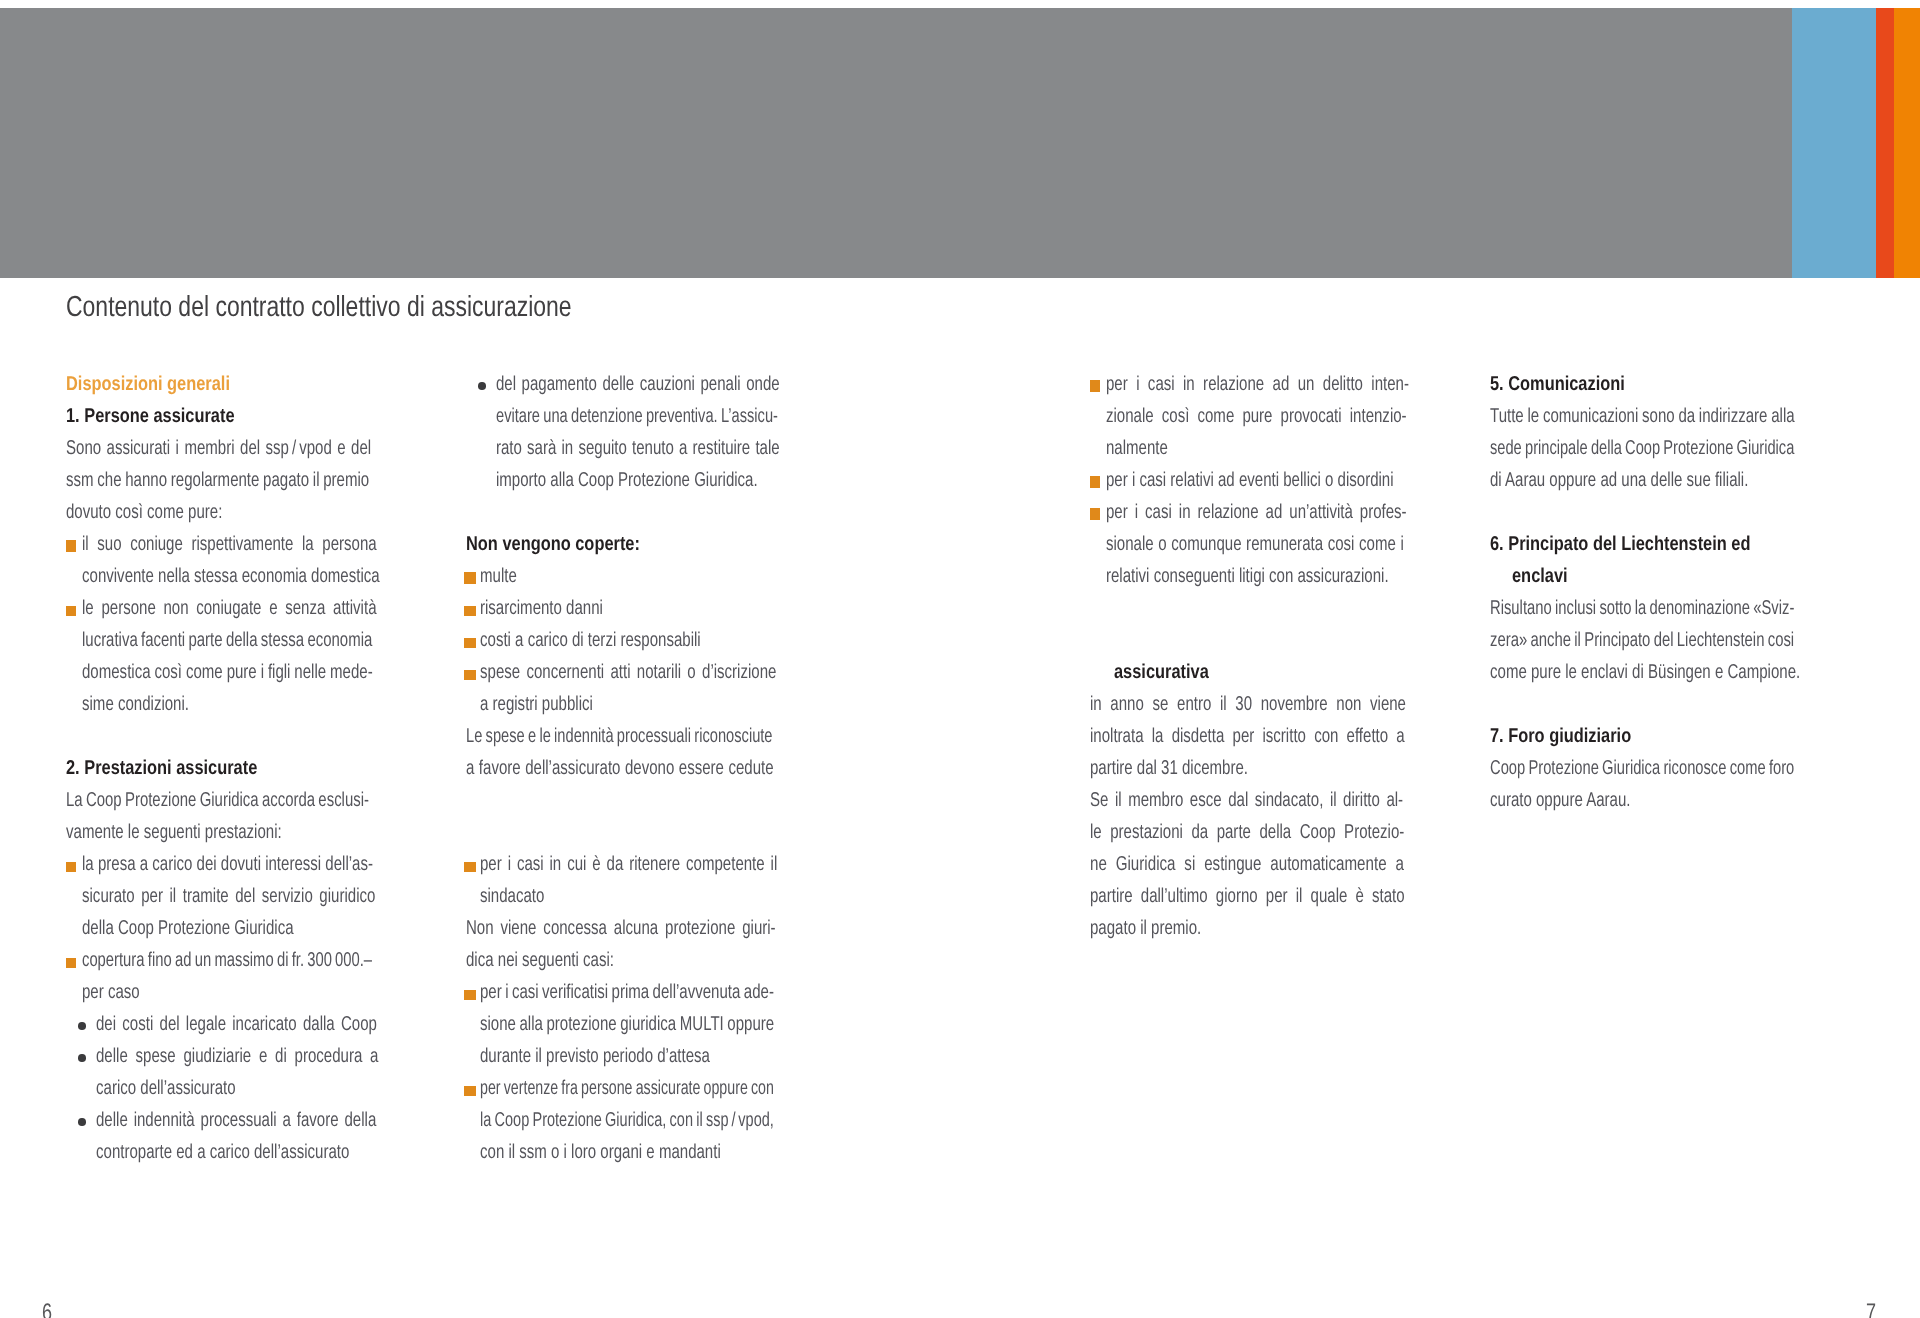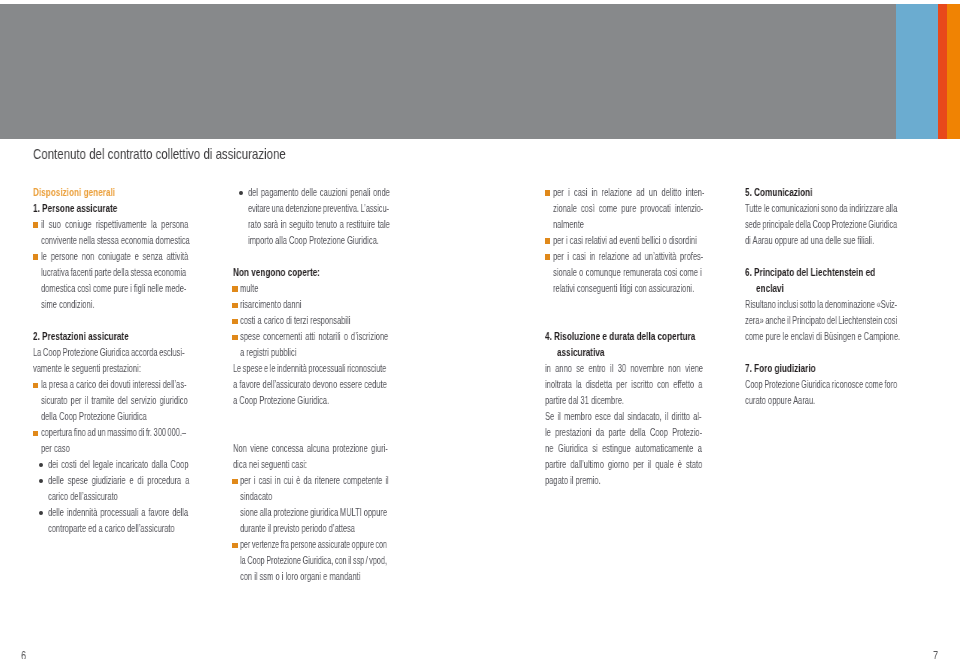--- a/index.html
+++ b/index.html
@@ -56,20 +56,31 @@
         <div class="row">
           <span class="ln" style="transform: scaleX(0.8195); color: rgb(235, 160, 60);">Disposizioni generali</span>
         </div>
       </div>
       <div class="blk hd">
         <div class="row">
           <span class="ln" style="transform: scaleX(0.8195); color: rgb(35, 31, 32);">1. Persone assicurate</span>
         </div>
       </div>
       <div class="blk ">
+        <div class="row">
+          <span class="ln" style="transform: scaleX(0.752); word-spacing: 0.862464px;">Sono assicurati i membri del ssp / vpod e del</span>
+        </div>
+        <div class="row">
+          <span class="ln" style="transform: scaleX(0.752); word-spacing: -0.308898px;">ssm che hanno regolarmente pagato il premio</span>
+        </div>
+        <div class="row">
+          <span class="ln" style="transform: scaleX(0.752);">dovuto così come pure:</span>
+        </div>
+      </div>
+      <div class="blk ">
         <div class="row isq">
           <span class="mk mk-sq" style="background: rgb(224, 137, 26);"></span>
           <span class="ln" style="transform: scaleX(0.752); word-spacing: 2.94242px;">il suo coniuge rispettivamente la persona</span>
         </div>
         <div class="row isq">
           <span class="ln" style="transform: scaleX(0.752);">convivente nella stessa economia domestica</span>
         </div>
       </div>
       <div class="blk ">
         <div class="row isq">
@@ -195,43 +206,44 @@
           <span class="ln" style="transform: scaleX(0.752);">a registri pubblici</span>
         </div>
       </div>
       <div class="blk ">
         <div class="row">
           <span class="ln" style="transform: scaleX(0.733119); word-spacing: -0.55px;">Le spese e le indennità processuali riconosciute</span>
         </div>
         <div class="row">
           <span class="ln" style="transform: scaleX(0.752); word-spacing: 0.211303px;">a favore dell’assicurato devono essere cedute</span>
         </div>
-        <div class="row">
-          <span class="ln" style="transform: scaleX(0.752);">a Coop Protezione Giuridica.</span>
-        </div>
       </div>
       <div class="gap2"></div>
       <div class="blk ">
+        <div class="row isq">
+          <span class="mk mk-sq" style="background: rgb(224, 137, 26);"></span>
+          <span class="ln" style="transform: scaleX(0.752); word-spacing: 1.1455px;">per i casi in cui è da ritenere competente il</span>
+        </div>
+        <div class="row isq">
+          <span class="ln" style="transform: scaleX(0.752);">sindacato</span>
+        </div>
+      </div>
+      <div class="blk ">
         <div class="row">
           <span class="ln" style="transform: scaleX(0.752); word-spacing: 1.81443px;">Non viene concessa alcuna protezione giuri-</span>
         </div>
         <div class="row">
           <span class="ln" style="transform: scaleX(0.752);">dica nei seguenti casi:</span>
         </div>
       </div>
       <div class="blk ">
         <div class="row isq">
           <span class="mk mk-sq" style="background: rgb(224, 137, 26);"></span>
-          <span class="ln" style="transform: scaleX(0.752); word-spacing: 1.1455px;">per i casi in cui è da ritenere competente il</span>
-        </div>
-        <div class="row isq">
-          <span class="ln" style="transform: scaleX(0.752);">sindacato</span>
-        </div>
-      </div>
-      <div class="blk ">
+          <span class="ln" style="transform: scaleX(0.752); word-spacing: -0.500494px;">per i casi verificatisi prima dell’avvenuta ade-</span>
+        </div>
         <div class="row isq">
           <span class="ln" style="transform: scaleX(0.752); word-spacing: -0.42872px;">sione alla protezione giuridica MULTI oppure</span>
         </div>
         <div class="row isq">
           <span class="ln" style="transform: scaleX(0.752);">durante il previsto periodo d’attesa</span>
         </div>
       </div>
       <div class="blk ">
         <div class="row isq">
           <span class="mk mk-sq" style="background: rgb(224, 137, 26);"></span>
@@ -271,23 +283,20 @@
         </div>
         <div class="row isq">
           <span class="ln" style="transform: scaleX(0.752); word-spacing: 0.294213px;">sionale o comunque remunerata cosi come i</span>
         </div>
         <div class="row isq">
           <span class="ln" style="transform: scaleX(0.752);">relativi conseguenti litigi con assicurazioni.</span>
         </div>
       </div>
       <div class="gap2"></div>
       <div class="blk hd">
-        <div class="row">
-          <span class="ln" style="transform: scaleX(0.8195); color: rgb(35, 31, 32);">4. Risoluzione e durata della copertura</span>
-        </div>
         <div class="row ih2">
           <span class="ln" style="transform: scaleX(0.8195); color: rgb(35, 31, 32);">assicurativa</span>
         </div>
       </div>
       <div class="blk ">
         <div class="row">
           <span class="ln" style="transform: scaleX(0.752); word-spacing: 2.98201px;">in anno se entro il 30 novembre non viene</span>
         </div>
         <div class="row">
           <span class="ln" style="transform: scaleX(0.752); word-spacing: 2.68033px;">inoltrata la disdetta per iscritto con effetto a</span>

